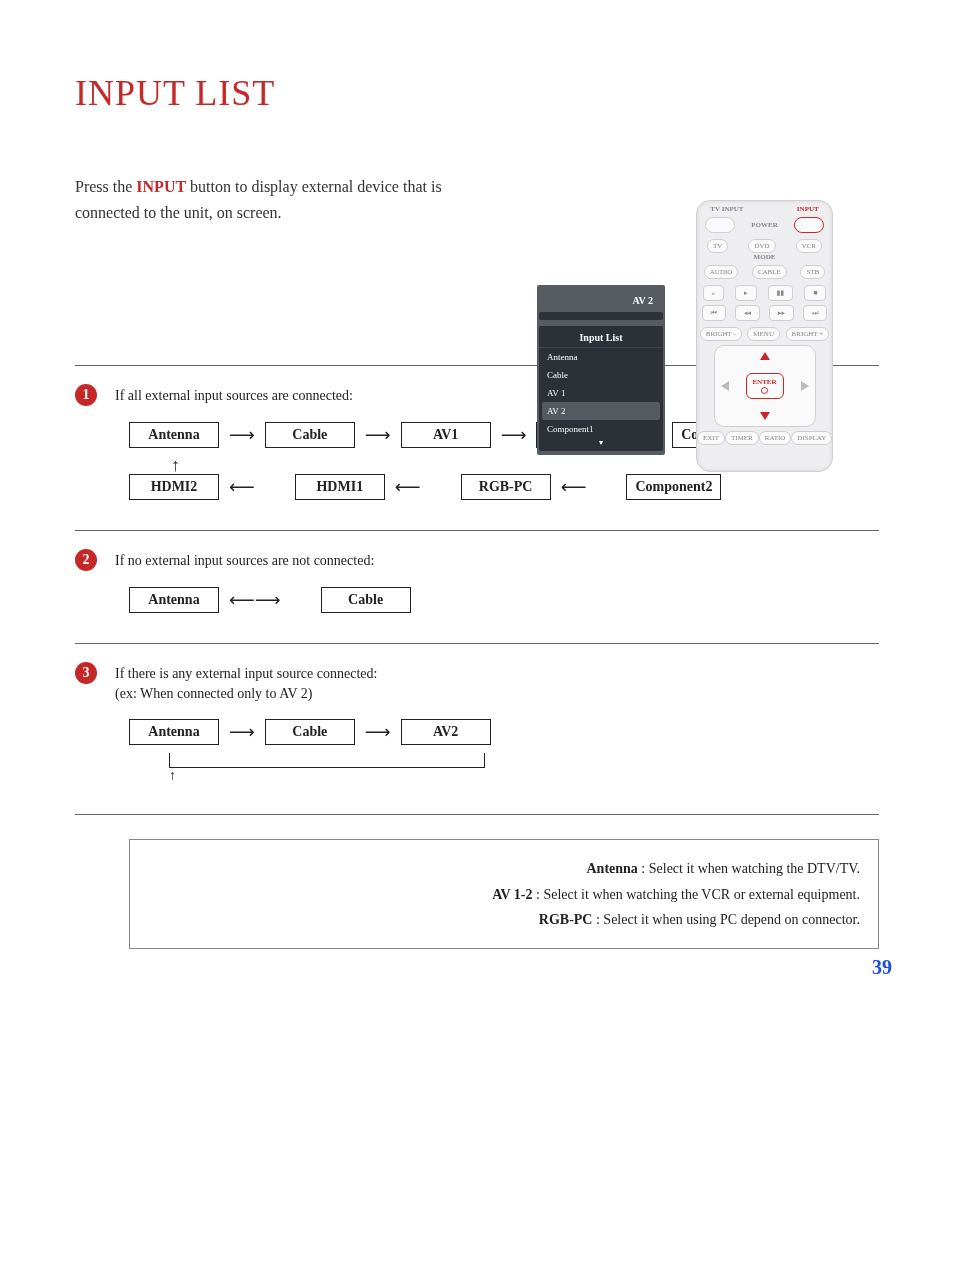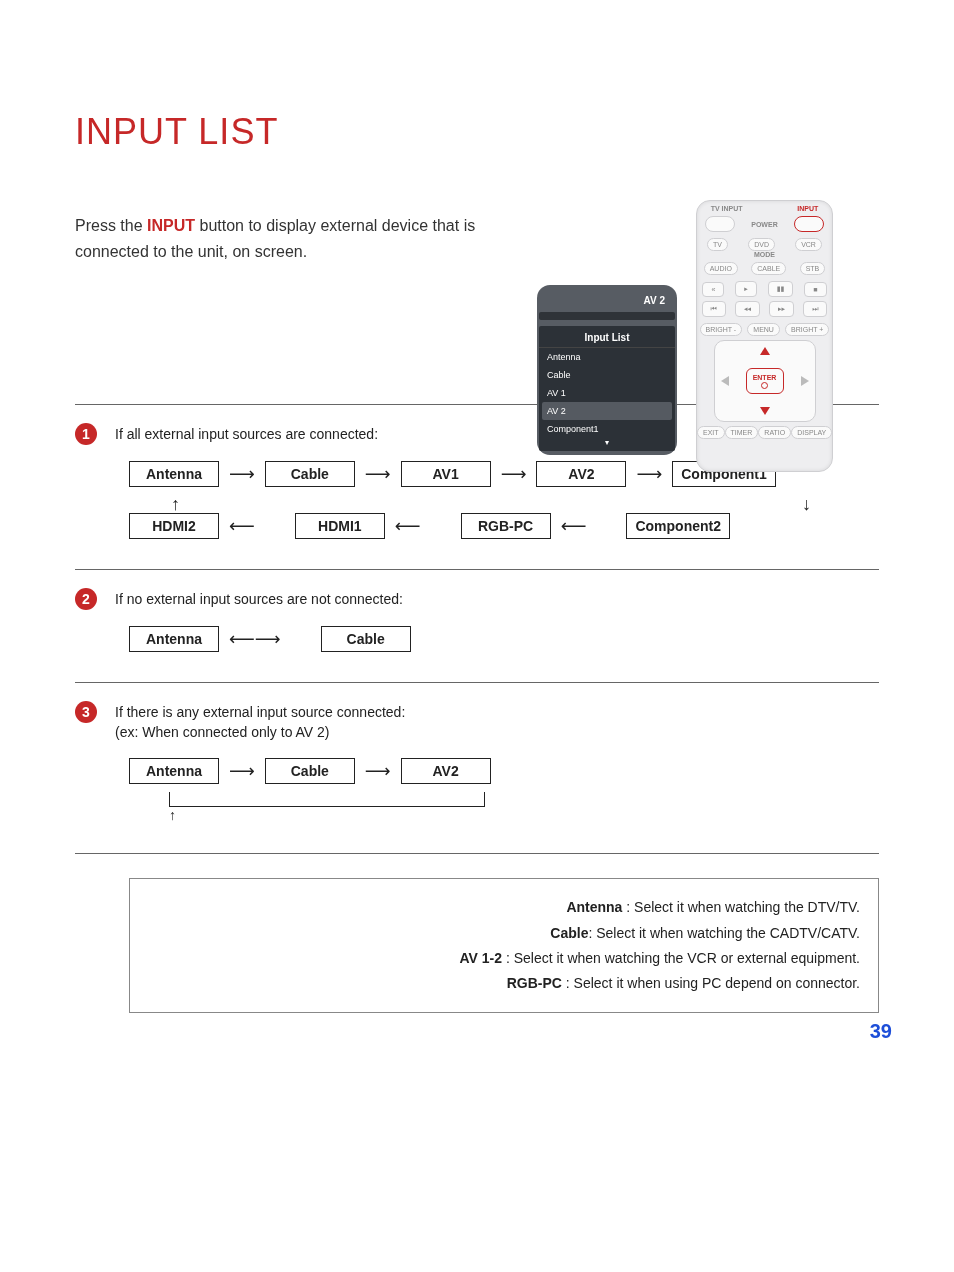--- a/index.html
+++ b/index.html
@@ -4,22 +4,23 @@
 <style>
   body {
     margin: 0;
     font-family: "Helvetica Neue", Arial, sans-serif;
     background: #fff;
     color: #222;
     width: 954px;
     position: relative;
   }
   .page {
-    padding: 111px 75px 60px 75px;
+    padding: 72px 75px 60px 75px;
     position: relative;
+    font-family: Liberation Serif, serif;
   }
   .title {
     color: #c62828;
     font-size: 36px;
     font-weight: 500;
     letter-spacing: 1px;
     margin-bottom: 60px;
   }
   .intro {
     max-width: 420px;
@@ -38,23 +39,23 @@
     margin: 0 1px;
   }
   .triangle-up { border-left: 5px solid transparent; border-right: 5px solid transparent; border-bottom: 8px solid #c62828; }
   .triangle-down{ border-left: 5px solid transparent; border-right: 5px solid transparent; border-top: 8px solid #c62828; }
 
   
   .osd {
     position: absolute;
     left: 537px;
     top: 285px;
-    width: 140px;
+    width: 128px;
     background: #575c63;
-    border-radius: 13px;
+    border-radius: 2px;
     padding-bottom: 2px;
   }
   .osd-top {
     text-align: right;
     color: #fff;
     font-size: 10px;
     font-weight: 600;
     padding: 10px 12px 4px;
   }
   .osd-bar {
@@ -410,19 +411,18 @@
       <span class="fbox">AV2</span>
     </div>
     <div class="connector"></div>
     <div class="hook">↑</div>
   </div>
 
   <div class="rule"></div>
 
   <div class="legend">
     <div><b>Antenna</b><span> : Select it when watching the DTV/TV.</span></div>
-    <div><b>Cable</b><span>: Select it when watching the CADTV/CATV.</span></div>
     <div><b>AV 1-2</b><span> : Select it when watching the VCR or external equipment.</span></div>
     <div><b>RGB-PC</b><span> : Select it when using PC depend on connector.</span></div>
   </div>
 
   <div class="pagenum">39</div>
 </div>
 
 </body></html>

